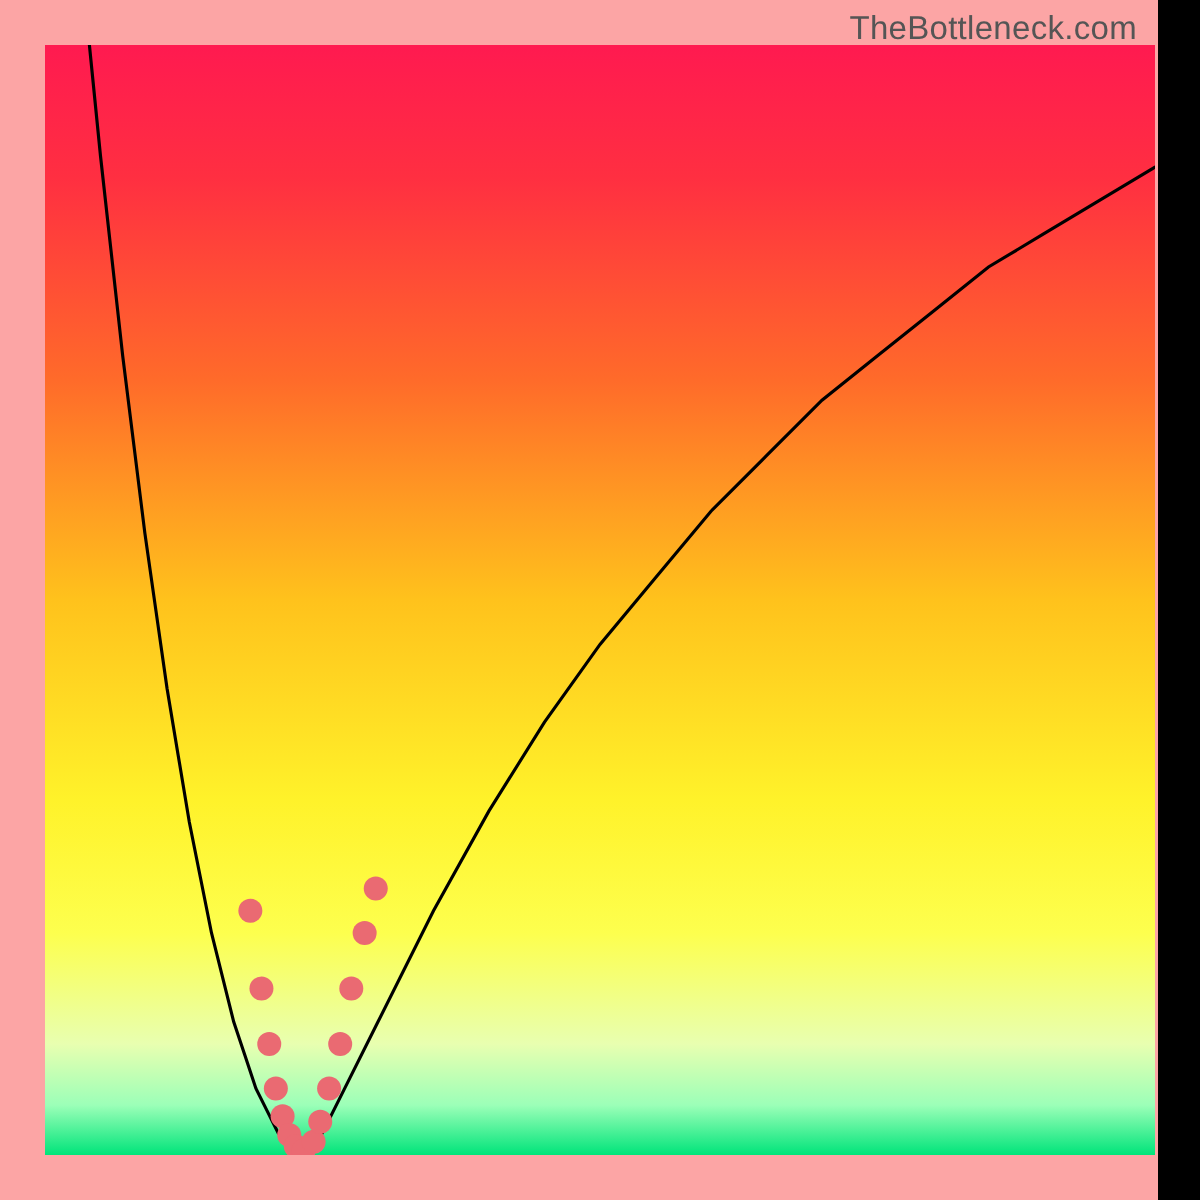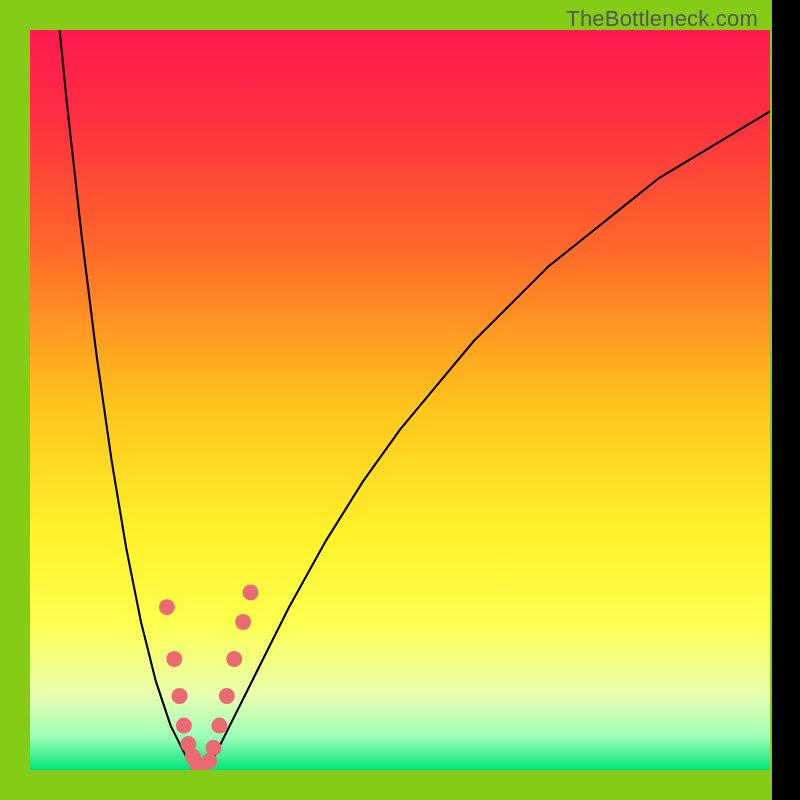--- a/index.html
+++ b/index.html
@@ -9,21 +9,21 @@
     height: 800px;
     overflow: hidden;
     background: #000;
     font-family: Arial, Helvetica, sans-serif;
   }
   .frame {
     position: absolute;
     top: 0; left: 0;
     width: 772px;
     height: 800px;
-    background: #84cc16;
+    background: #fca5a5;
   }
   .plot-area {
     position: absolute;
     top: 30px;
     left: 30px;
     width: 740px;
     height: 740px;
   }
   .watermark {
     position: absolute;

